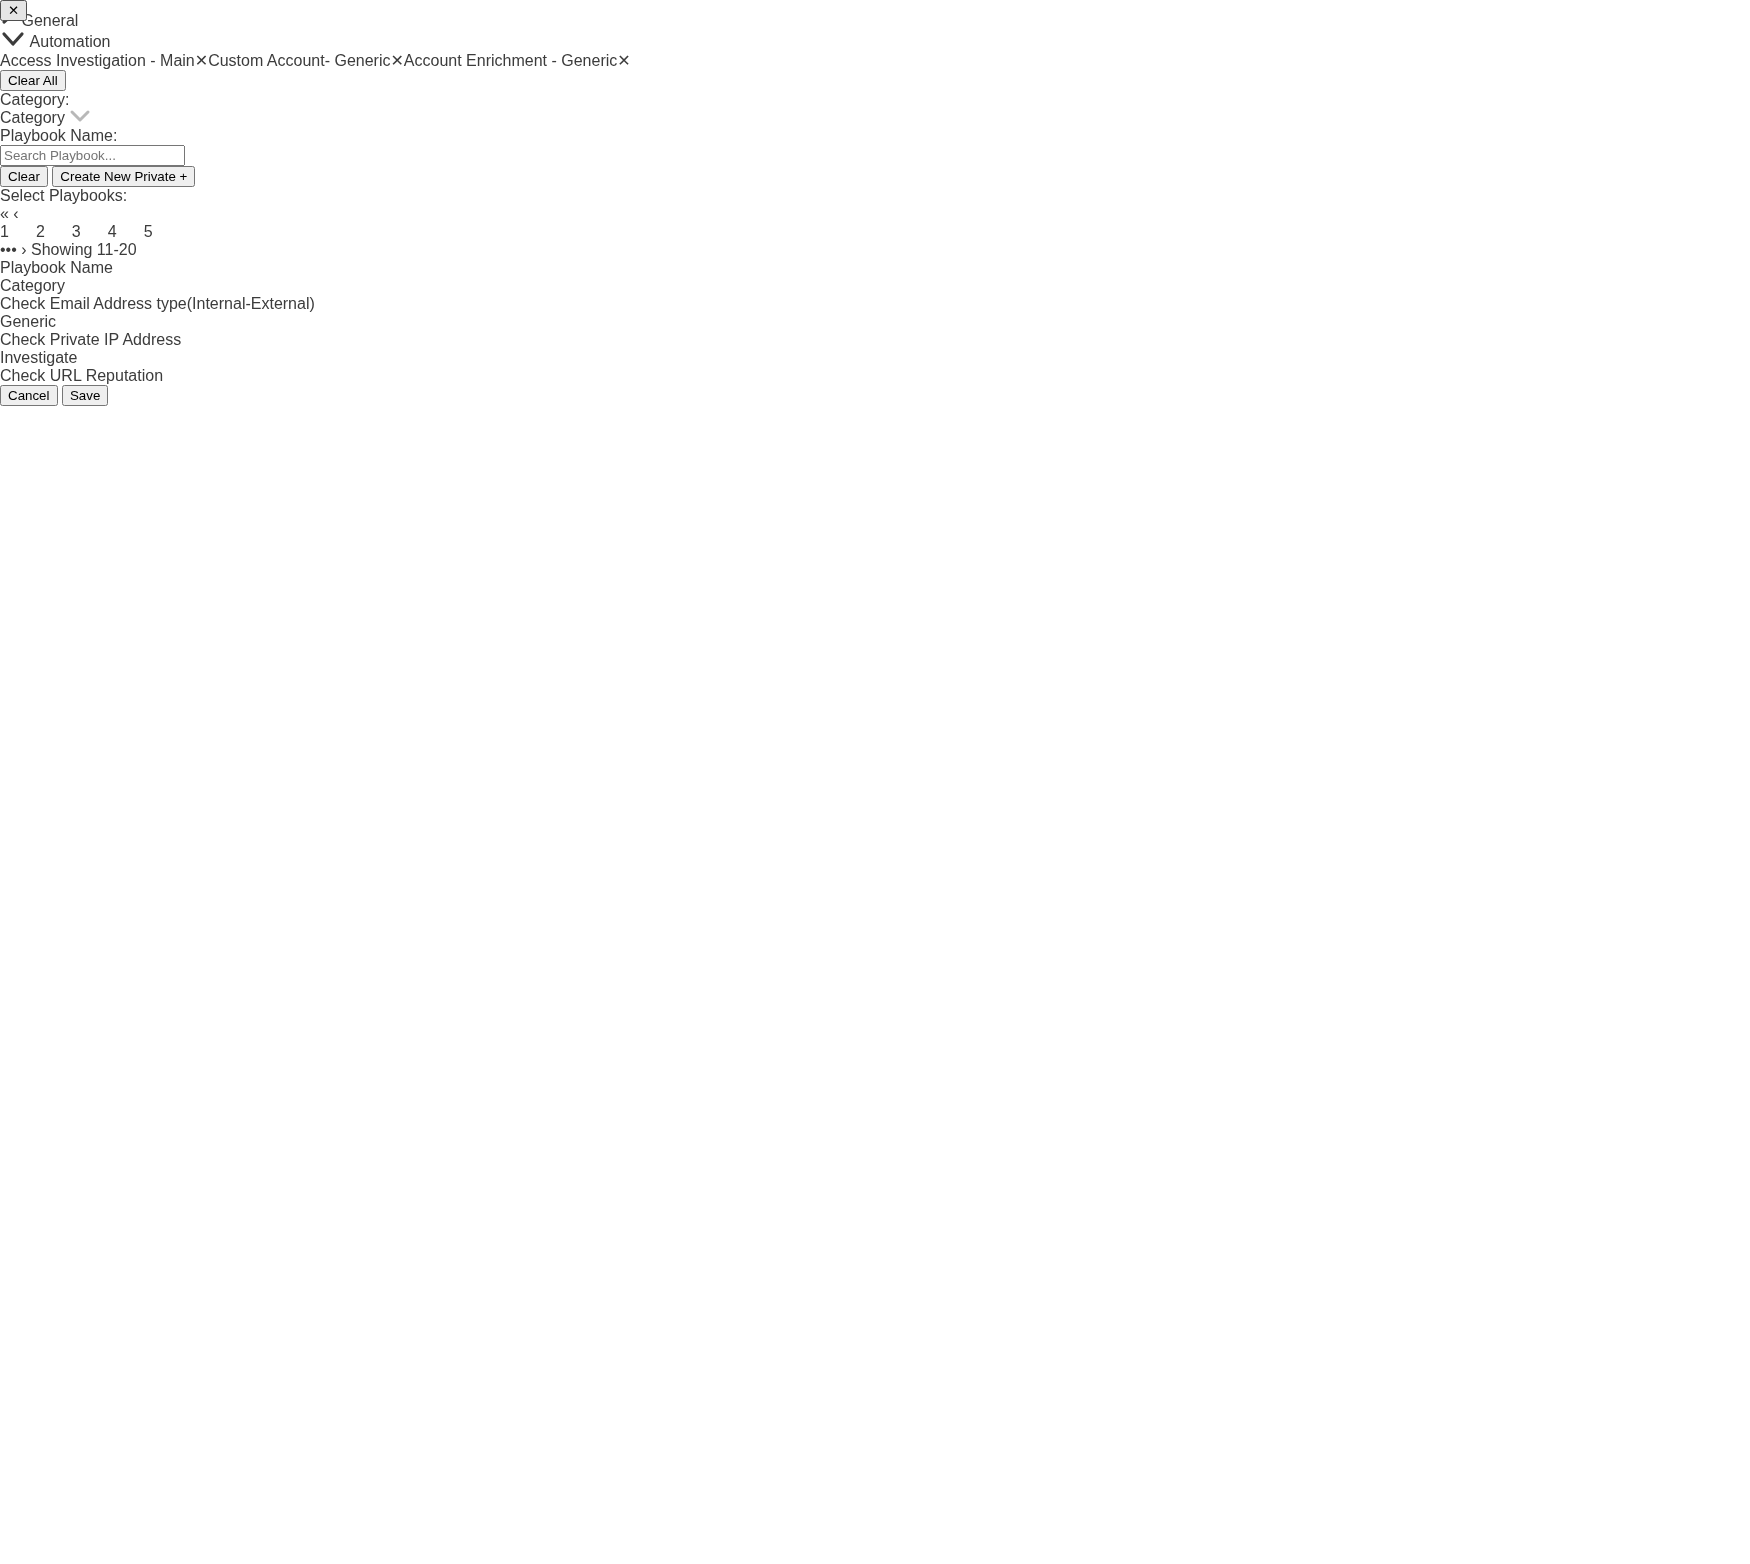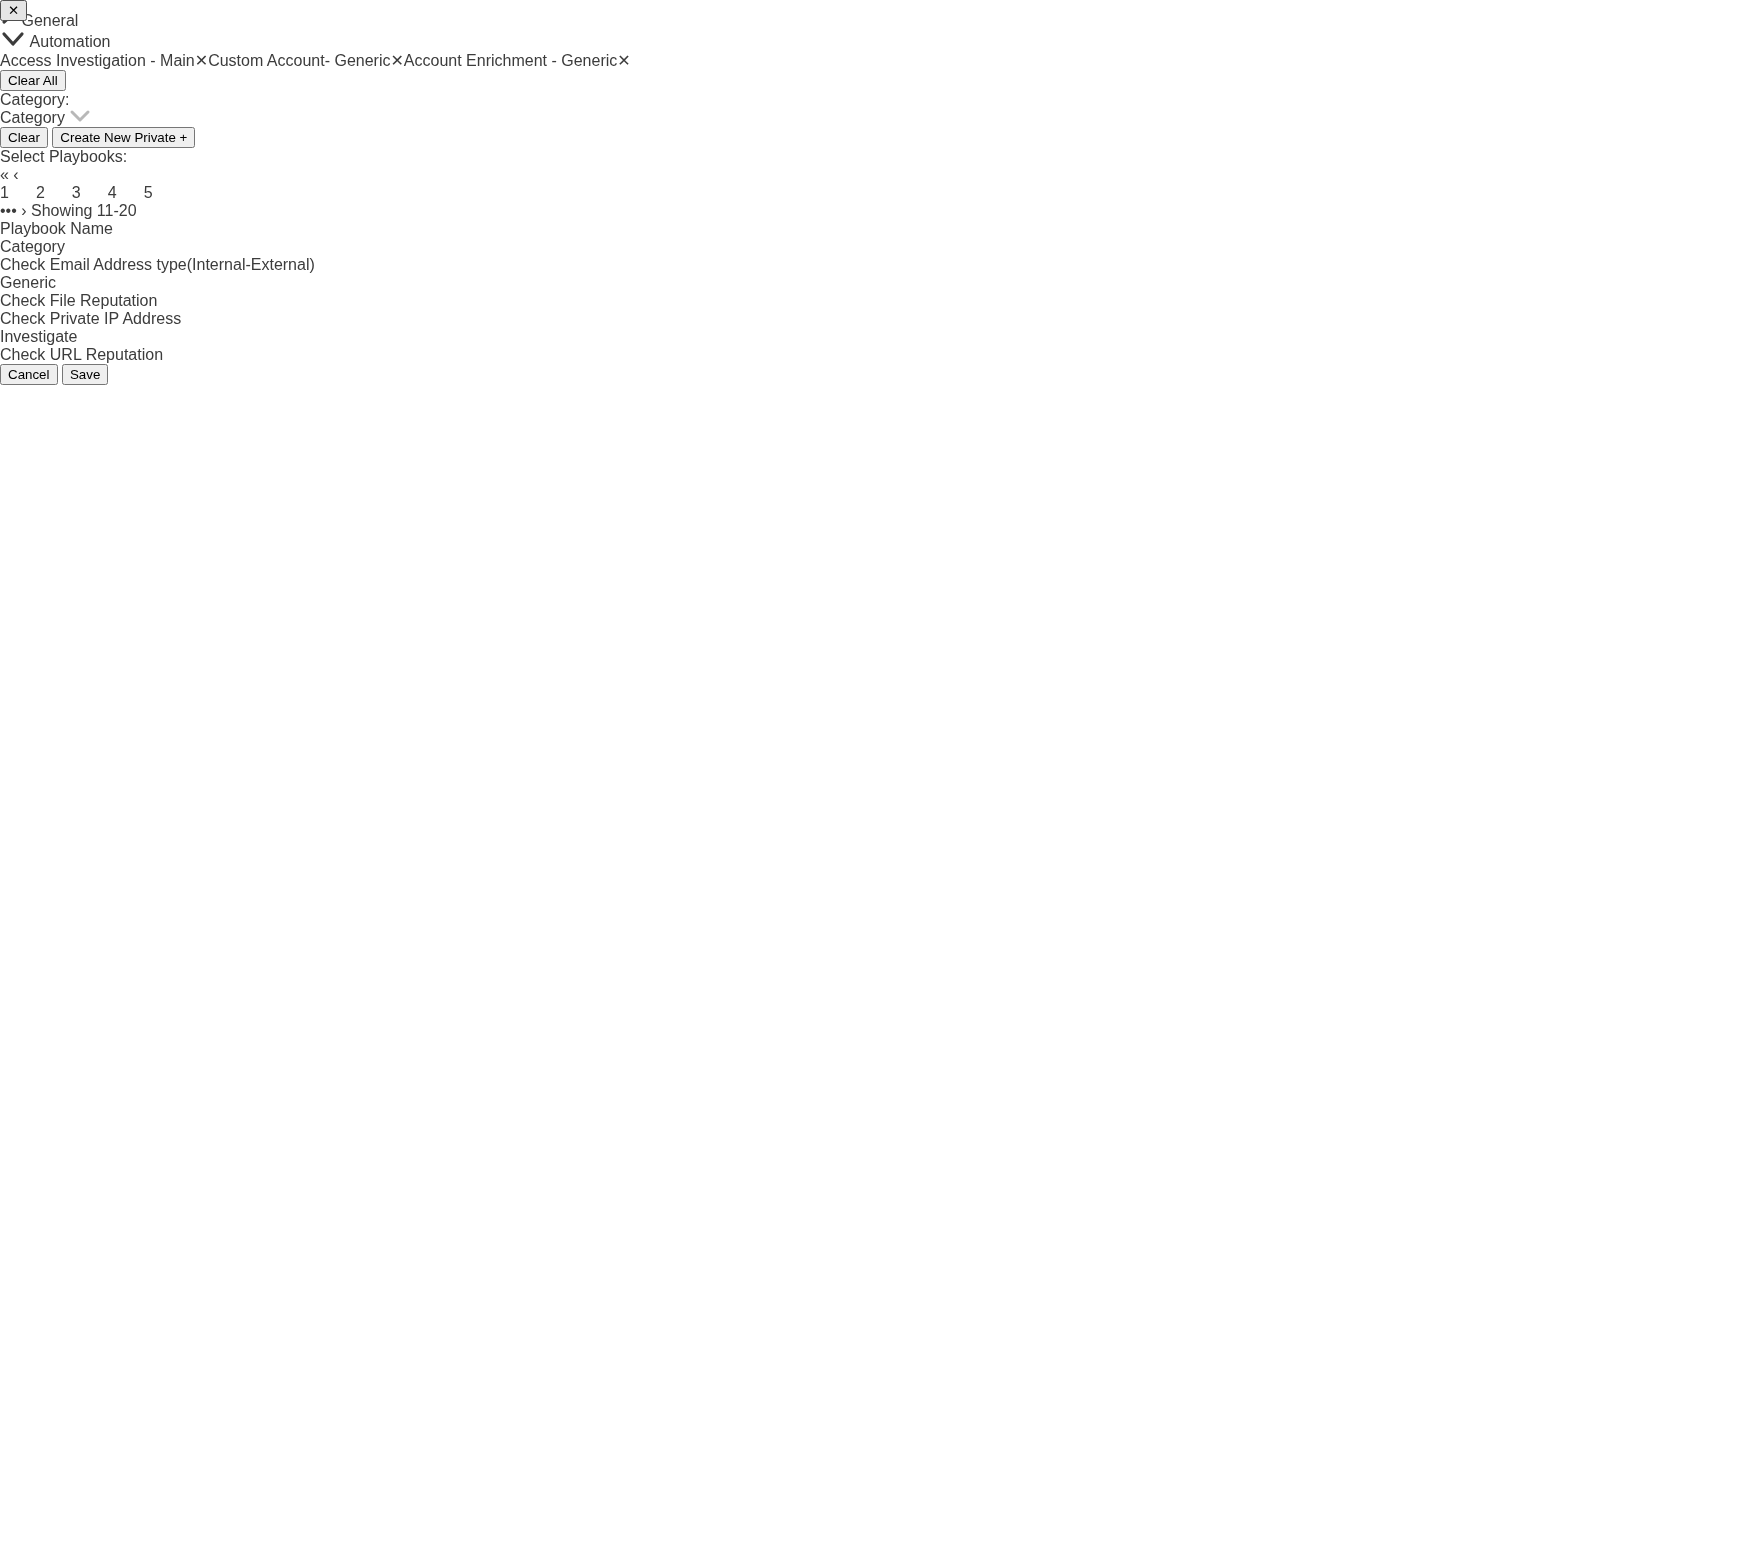--- a/index.html
+++ b/index.html
@@ -132,20 +132,24 @@
           <span class="category-placeholder">Category</span>
           <span class="select-divider"></span>
           <span class="chev" style="color:#b8b8b8;">
             <svg width="22" height="14" viewBox="0 0 22 14">
                 <polyline points="3,3 11,11 19,3" fill="none" stroke="currentColor" stroke-width="3" stroke-linecap="round" stroke-linejoin="round"></polyline>
               </svg>
           </span>
         </div>
       </div>
 
+      <div class="stack search-stack">
+        <div class="field-label">Playbook Name:</div>
+        <input class="search-input" type="text" placeholder="Search Playbook..." style="">
+      </div>
 
       <button class="clear-btn">Clear</button>
 
       <button class="create-btn">Create New Private +</button>
     </div>
 
     <div class="field-label select-pb-label">Select Playbooks:</div>
 
     <div class="table-box">
       <div class="pagination">
@@ -169,24 +173,20 @@
         <div class="th col-name">Playbook Name</div>
         <div class="th col-cat">Category</div>
       </div>
 
       <div id="table-rows">
           <div class="t-row">
             <div class="col-name">Check Email Address type(Internal-External)</div>
             <div class="col-cat">Generic</div>
           </div>
           <div class="t-row">
-            <div class="col-name">Check File Reputation</div>
-            <div class="col-cat"></div>
-          </div>
-          <div class="t-row">
             <div class="col-name">Check Private IP Address</div>
             <div class="col-cat">Investigate</div>
           </div>
           <div class="t-row">
             <div class="col-name">Check URL Reputation</div>
             <div class="col-cat"></div>
           </div>
         </div>
     </div>
 

